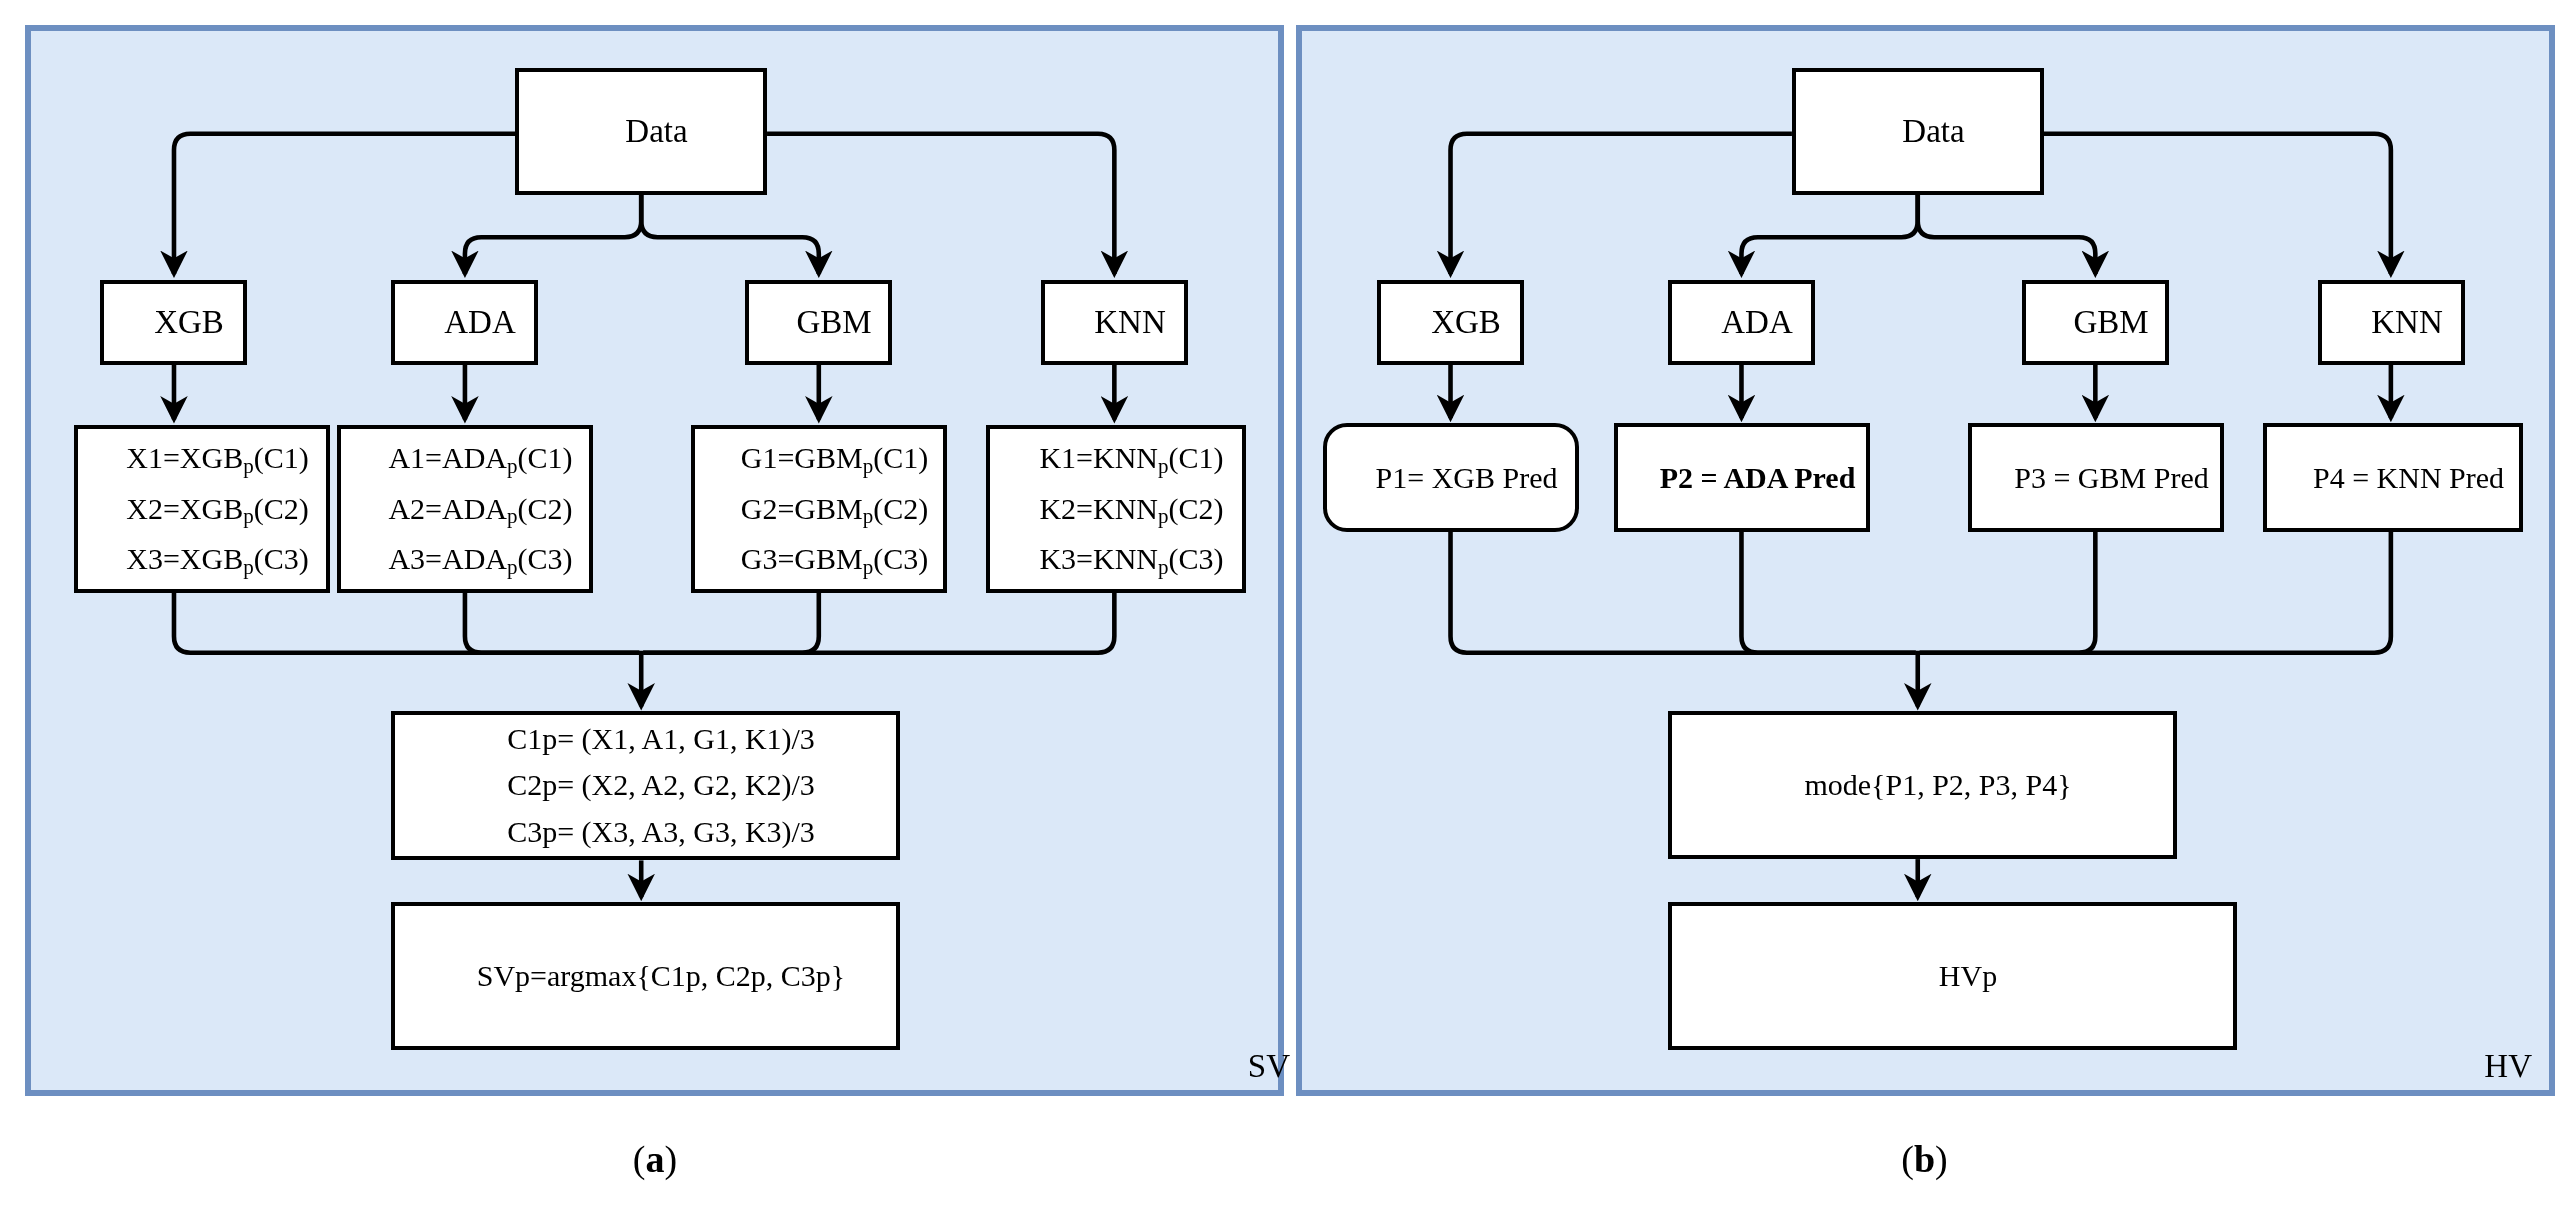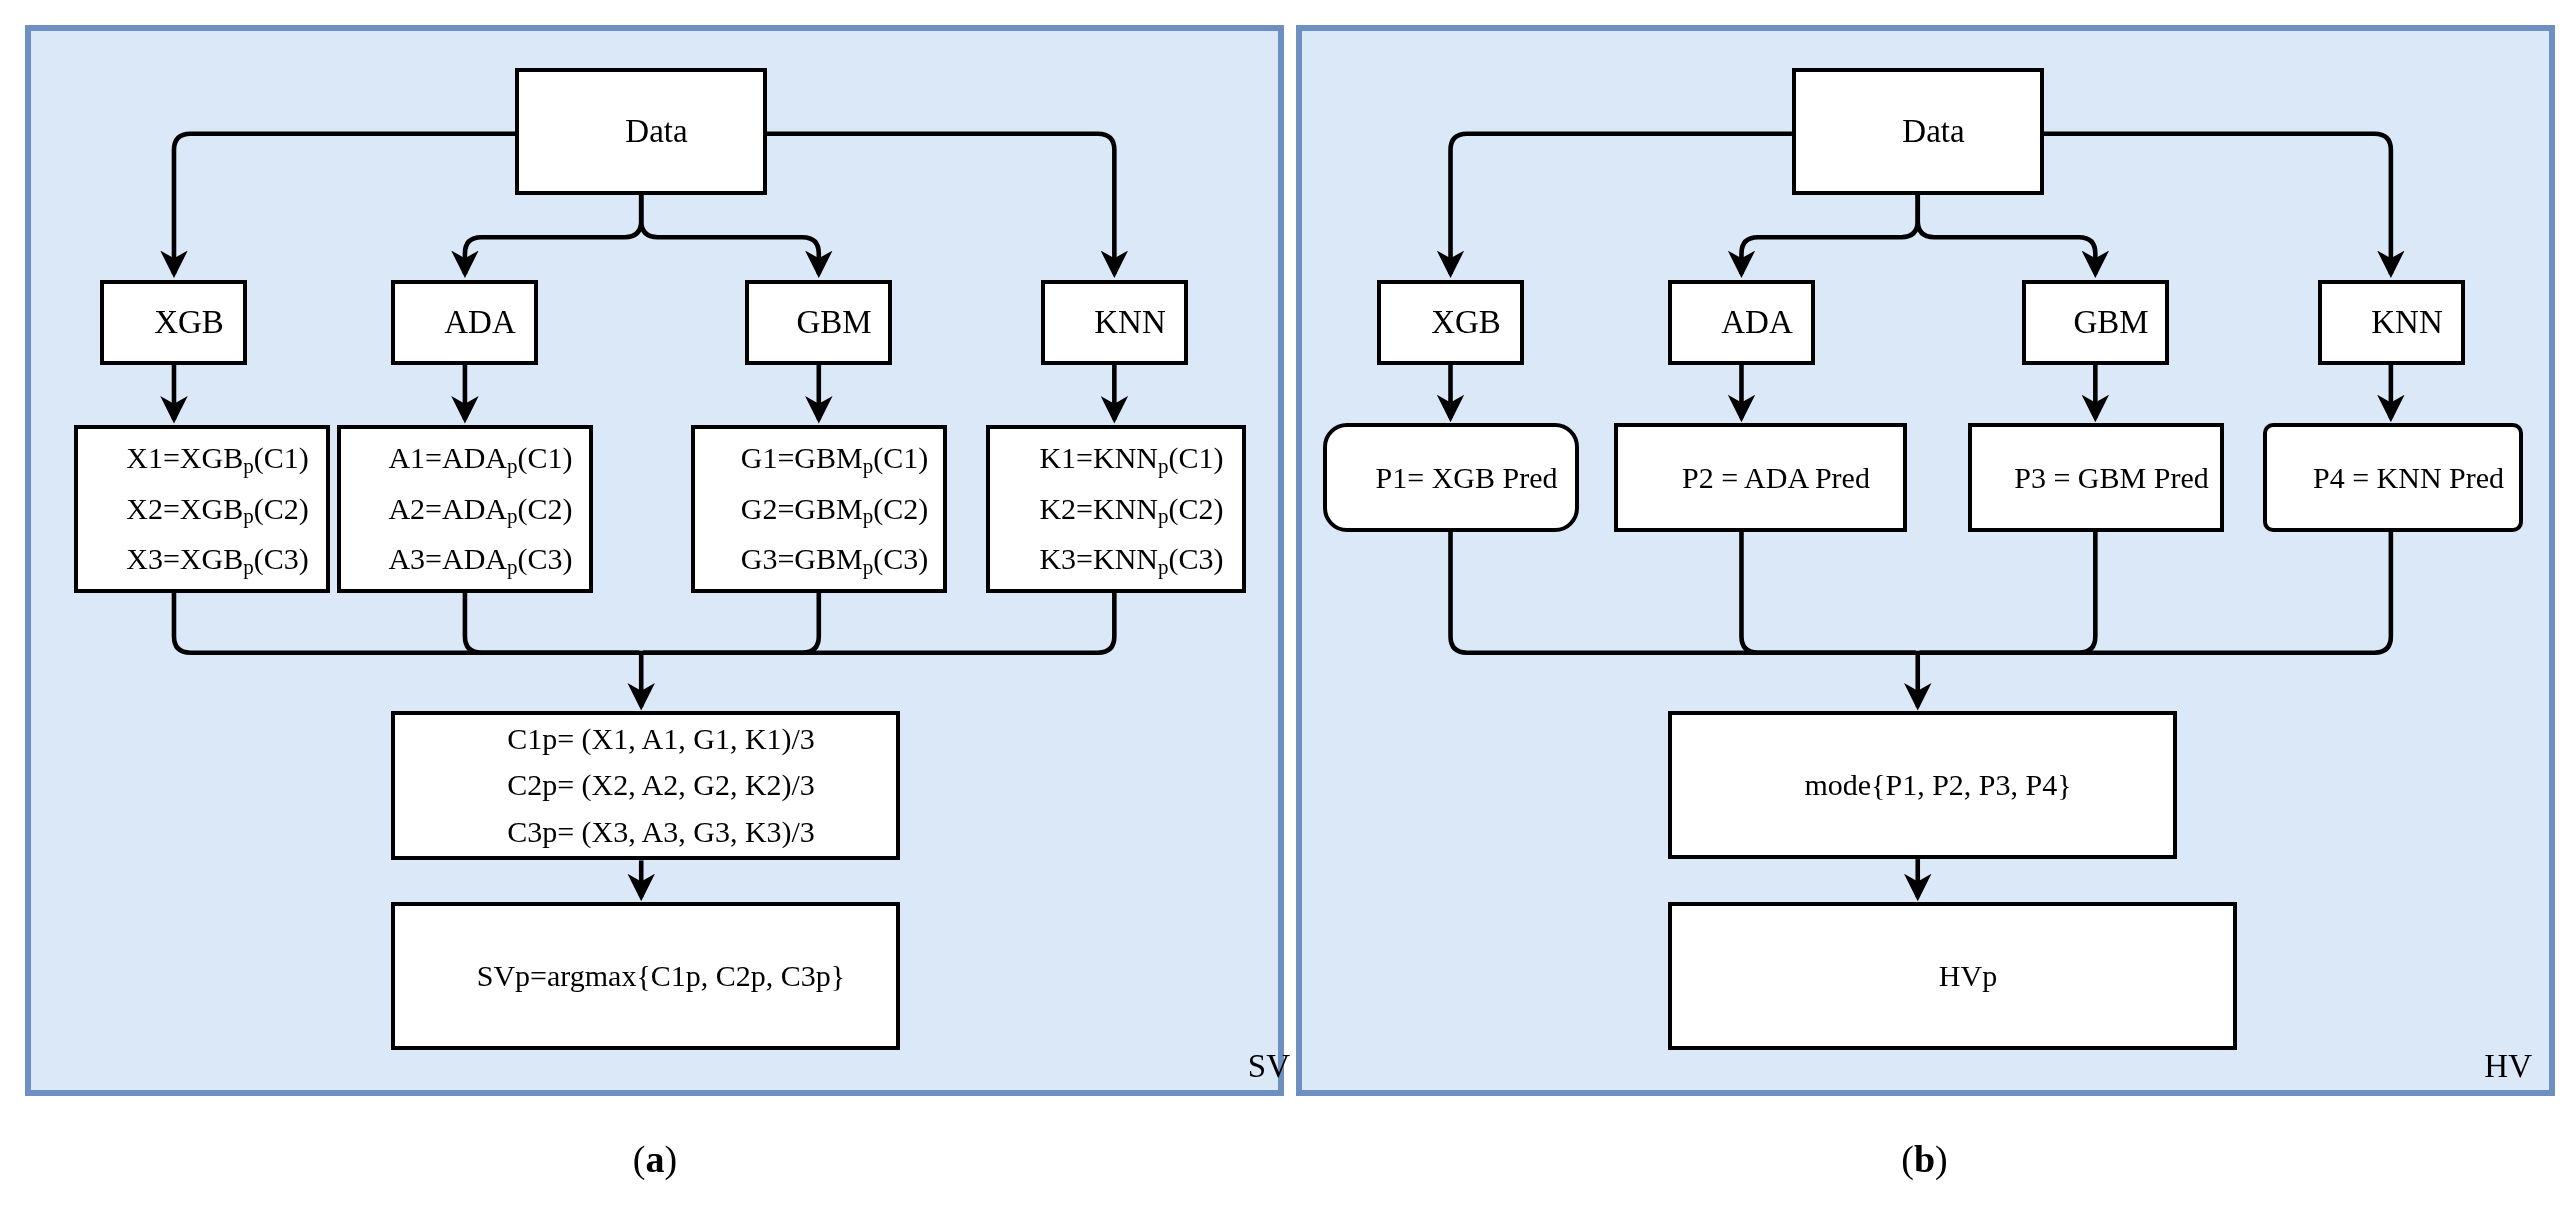--- a/index.html
+++ b/index.html
@@ -139,27 +139,27 @@
   <div class="node fs50" style="left:2022px;top:280px;width:147px;height:85px;">
     <span class="line">GBM</span>
   </div>
   <div class="node fs50" style="left:2318px;top:280px;width:147px;height:85px;">
     <span class="line">KNN</span>
   </div>
 
   <div class="node fs46" style="left:1323px;top:423px;width:256px;height:109px;border-radius:24px;">
     <span class="line">P1= XGB Pred</span>
   </div>
-  <div class="node fs46" style="left:1614px;top:423px;width:293px;height:109px;">
+  <div class="node fs46" style="left:1614px;top:423px;width:256px;height:109px;font-weight:bold;">
     <span class="line">P2 = ADA Pred</span>
   </div>
   <div class="node fs46" style="left:1968px;top:423px;width:256px;height:109px;">
     <span class="line">P3 = GBM Pred</span>
   </div>
-  <div class="node fs46" style="left:2263px;top:423px;width:260px;height:109px;border-radius:10px;">
+  <div class="node fs46" style="left:2263px;top:423px;width:260px;height:109px;">
     <span class="line">P4 = KNN Pred</span>
   </div>
 
   <div class="node fs46" style="left:1668px;top:711px;width:509px;height:148px;">
     <span class="line">mode{P1, P2, P3, P4}</span>
   </div>
 
   <div class="node fs46" style="left:1668px;top:902px;width:569px;height:148px;">
     <span class="line">HVp</span>
   </div>

